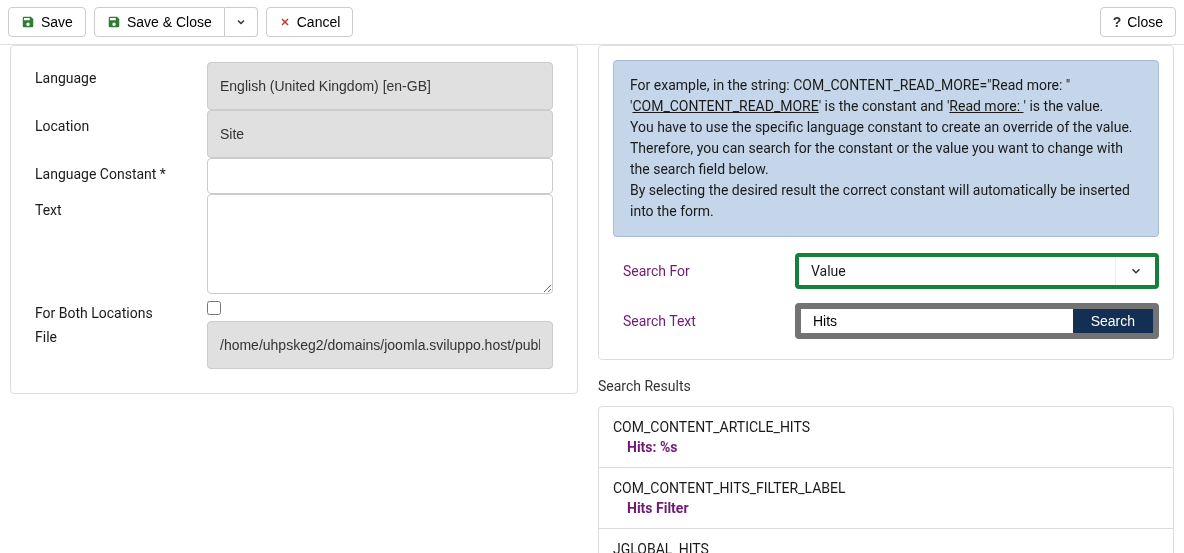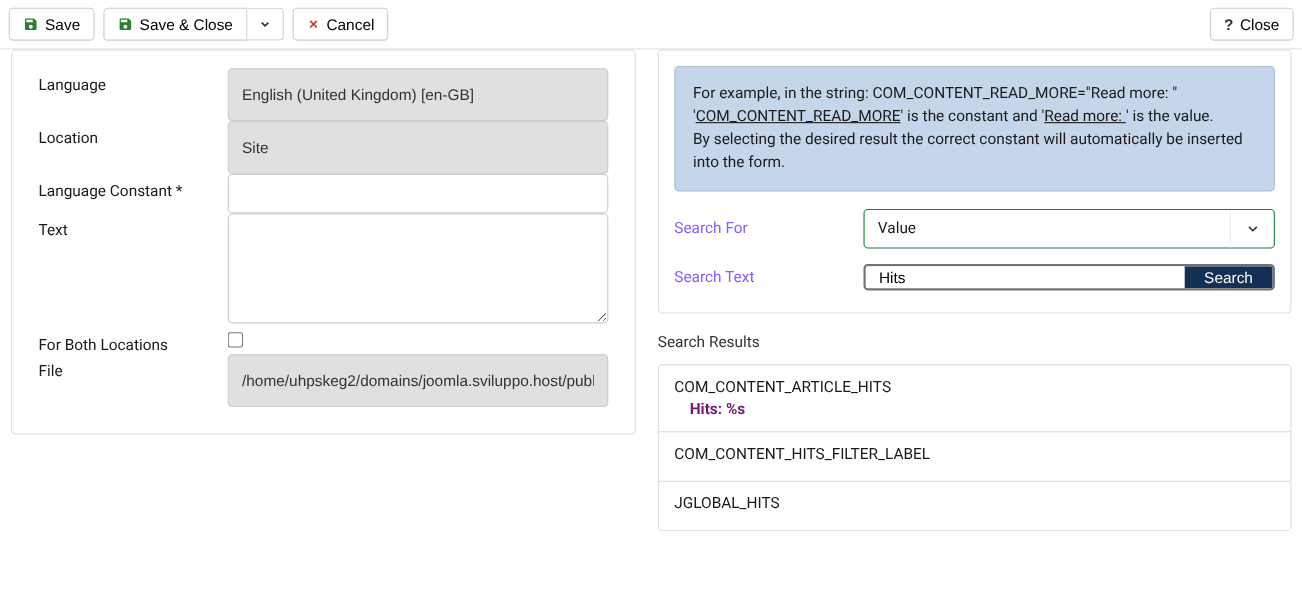--- a/index.html
+++ b/index.html
@@ -20,24 +20,24 @@
 .form-row { display: flex; align-items: flex-start; }
 .form-label { flex: 0 0 172px; padding-top: 8px; color: #1a1a1a; }
 .form-control { flex: 1; }
 .input-readonly { background: #e0e0e0; border: 1px solid #ccc; border-radius: 4px; padding: 8px 12px; color: #333; width: 100%; height: 48px; font-size: 14px; }
 .input-text { background: #fff; border: 1px solid #ccc; border-radius: 4px; padding: 8px 12px; width: 100%; height: 36px; font-size: 14px; }
 .textarea { background: #fff; border: 1px solid #ccc; border-radius: 4px; padding: 8px 12px; width: 100%; height: 100px; font-size: 14px; resize: both; }
 .checkbox { margin-top: 4px; width: 14px; height: 14px; }
 .info-box { background: #c5d6ea; border: 1px solid #a7bcd6; border-radius: 4px; padding: 14px 16px; margin-bottom: 16px; color: #1a1a1a; line-height: 1.5; }
 .info-box .underline { text-decoration: underline; }
 .search-row { display: flex; align-items: center; margin-bottom: 14px; padding: 0 0 0 0; }
-.search-label { flex: 0 0 172px; color: #8b5cf6; }
-.select { flex: 1; display: flex; align-items: center; border: 1px solid #15803d; border-radius: 4px; height: 36px; padding: 0 12px; background: #fff; position: relative; }
+.search-label { flex: 0 0 172px; color: #701a75; margin-left: 10px; }
+.select { flex: 1; display: flex; align-items: center; border: 4px solid #15803d; border-radius: 4px; height: 36px; padding: 0 12px; background: #fff; position: relative; }
 .select .chev { position: absolute; right: 0; top: 0; width: 40px; height: 100%; display: flex; align-items: center; justify-content: center; border-left: 1px solid #eee; }
-.search-input-group { flex: 1; display: flex; border: 2px solid #737373; border-radius: 4px; overflow: hidden; height: 24px; }
+.search-input-group { flex: 1; display: flex; border: 6px solid #737373; border-radius: 4px; overflow: hidden; height: 36px; }
 .search-input-group input { flex: 1; border: none; padding: 0 12px; font-size: 14px; outline: none; }
 .search-input-group button { background: #132f53; color: #fff; border: none; padding: 0 18px; font-size: 14px; cursor: pointer; }
 .instr-card { border: 1px solid #ddd; border-radius: 4px; padding: 14px 14px 16px 14px; margin-bottom: 18px; }
 .results-heading { margin: 8px 0 12px 0; font-weight: normal; color: #333; font-size: 14px; }
 .results-list { border: 1px solid #ddd; border-radius: 4px; }
 .result-item { padding: 12px 14px; border-bottom: 1px solid #ddd; cursor: pointer; }
 .result-item:last-child { border-bottom: none; }
 .result-const { color: #1a1a1a; margin-bottom: 4px; }
 .result-val { color: #701a75; padding-left: 14px; font-weight: bold; }
 svg { display: block; }
@@ -138,20 +138,21 @@
 
   <div class="right-col">
 
     <div class="instr-card">
 
       <div class="info-box">
         <div>For example, in the string: COM_CONTENT_READ_MORE="Read more: "</div>
         <div>
           <span>'</span><span class="underline">COM_CONTENT_READ_MORE</span><span>' is the constant and '</span><span class="underline">Read more: </span><span>' is the value.</span>
         </div>
+        <div>You have to use the specific language constant to create an override of the value. Therefore, you can search for the constant or the value you want to change with the search field below.</div>
         <div>By selecting the desired result the correct constant will automatically be inserted into the form.</div>
       </div>
 
       <div class="search-row">
         <div class="search-label">Search For</div>
         <div class="select">
           <span>Value</span>
           <div class="chev">
             <svg width="14" height="14" viewBox="0 0 24 24" fill="none" stroke="#333" stroke-width="2.5">
                 <polyline points="6 9 12 15 18 9"></polyline>
@@ -172,20 +173,21 @@
 
     <div class="results-heading">Search Results</div>
 
     <div class="results-list">
       <div class="result-item">
         <div class="result-const">COM_CONTENT_ARTICLE_HITS</div>
         <div class="result-val">Hits: %s</div>
       </div>
       <div class="result-item">
         <div class="result-const">COM_CONTENT_HITS_FILTER_LABEL</div>
+        <div class="result-val">Hits Filter</div>
       </div>
       <div class="result-item">
         <div class="result-const">JGLOBAL_HITS</div>
 
       </div>
 
     </div>
 
   </div>
 </div>

